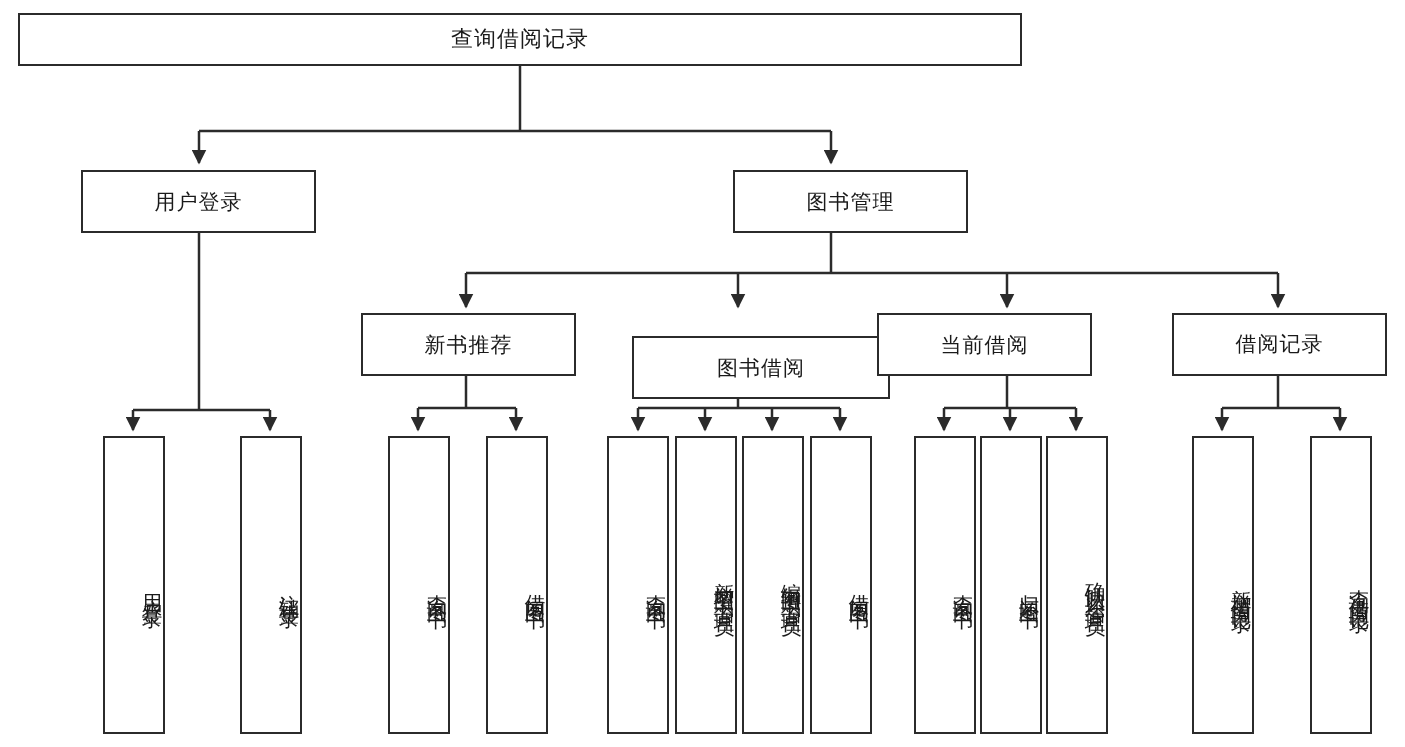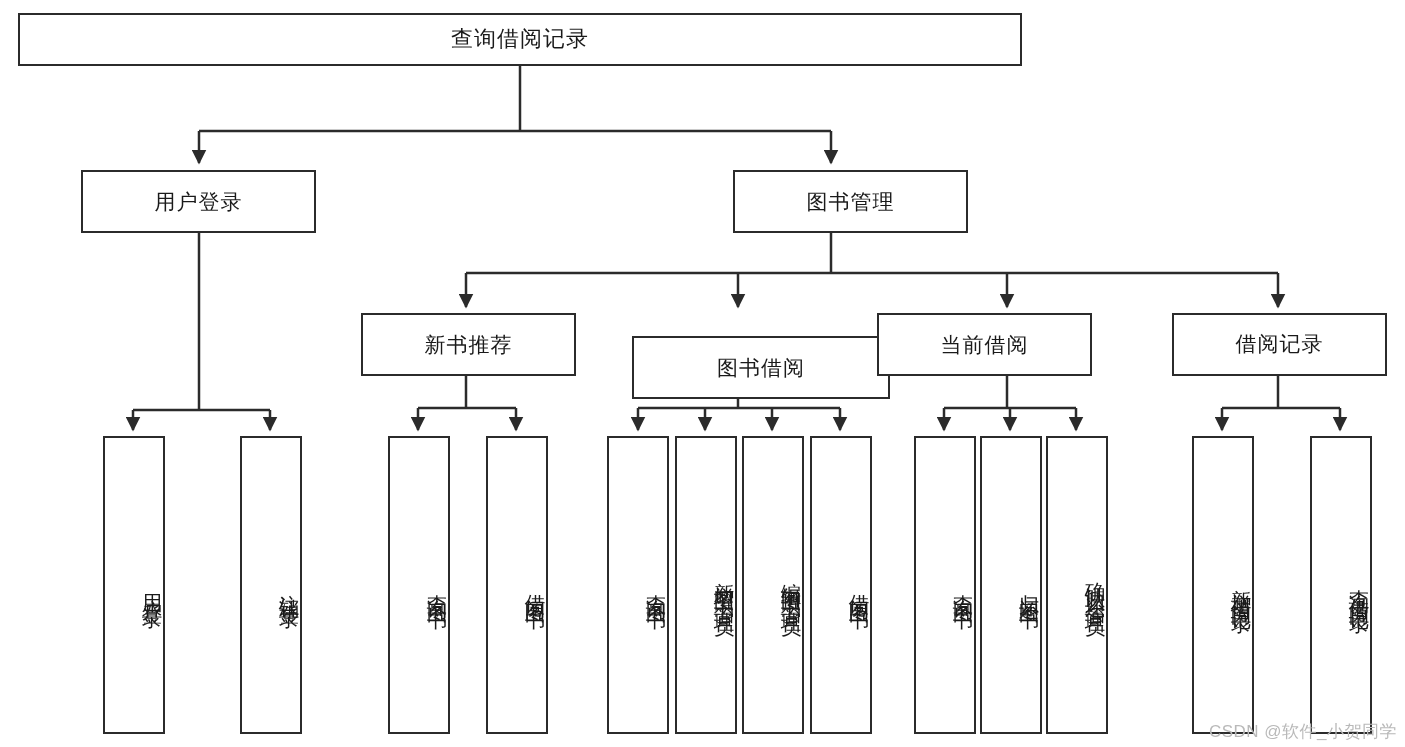--- a/index.html
+++ b/index.html
@@ -176,15 +176,14 @@
     <span class="txt">确认归还（管理员）</span>
   </div>
 
   <div class="node v" style="left:1192px;top:436px;width:62px;height:298px;">
     <span class="txt">新增借阅记录</span>
   </div>
   <div class="node v" style="left:1310px;top:436px;width:62px;height:298px;">
     <span class="txt">查询借阅记录</span>
   </div>
 
-  <div class="watermark">CSDN @软件_小贺同学</div>
 
 </div>
 
 </body></html>

